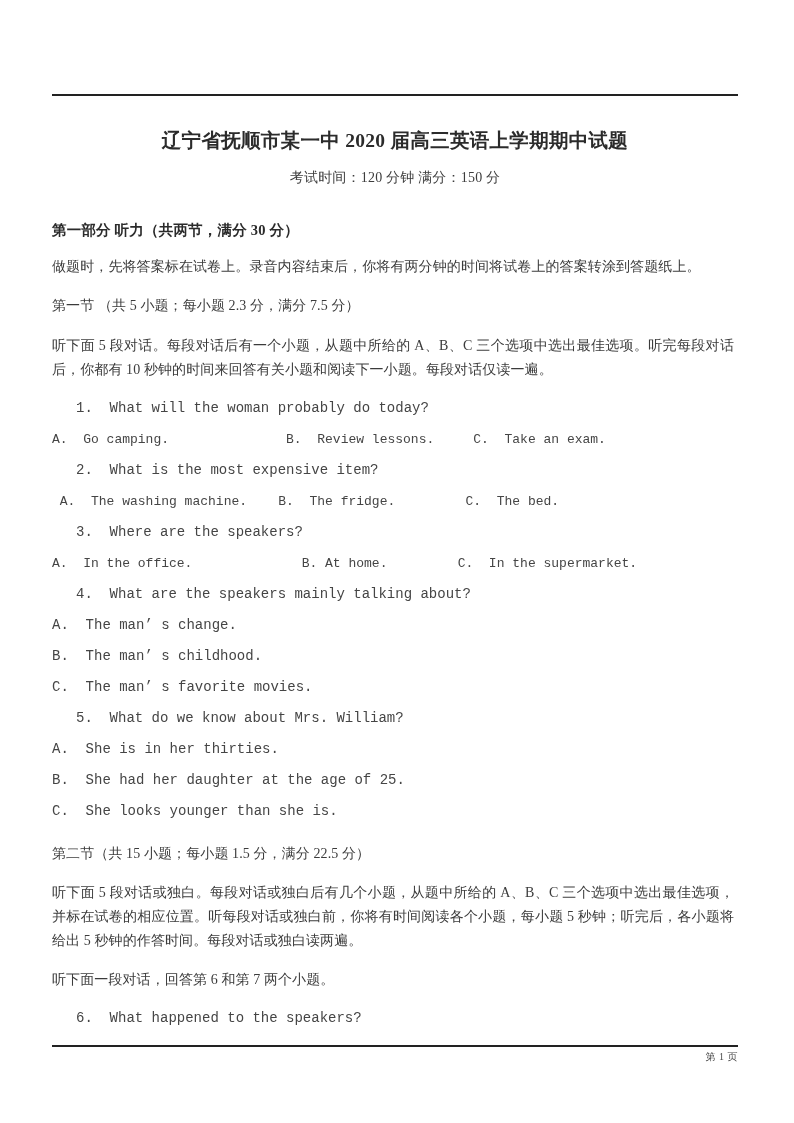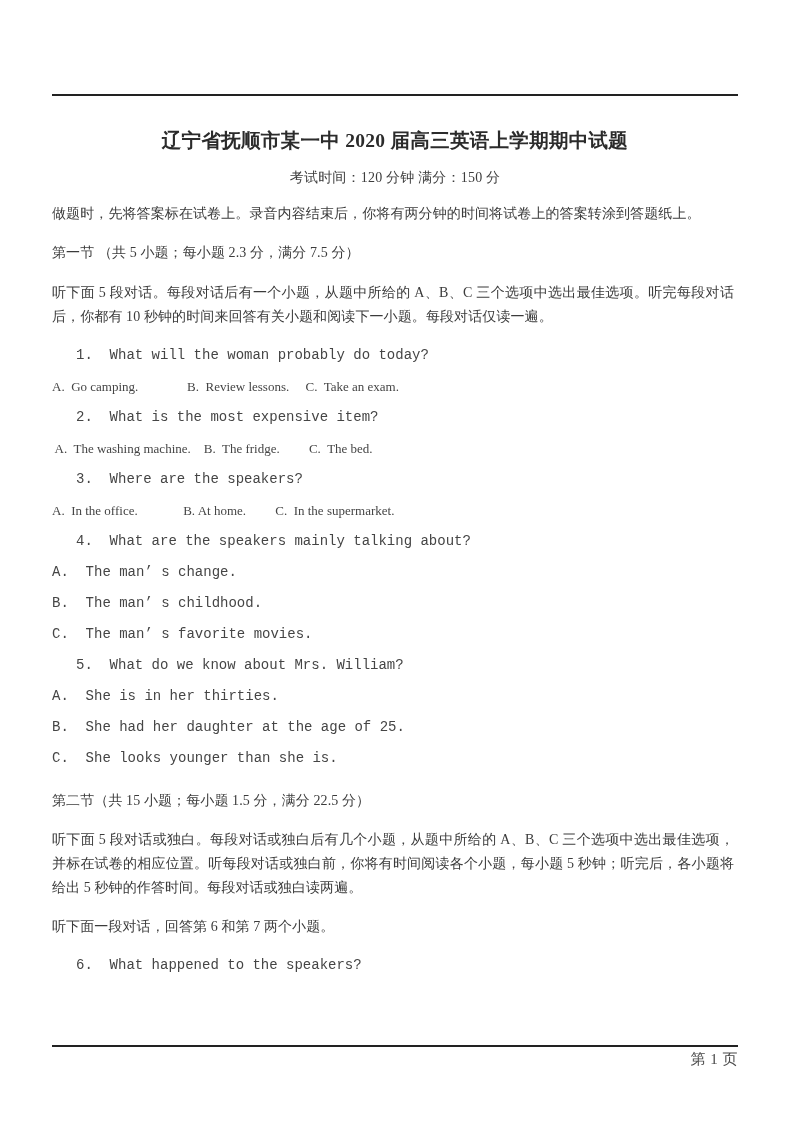--- a/index.html
+++ b/index.html
@@ -31,21 +31,21 @@
   }
   .rule-top { top: 94px; }
   .rule-bottom { top: 1045px; }
 
   .footer {
     position: absolute;
     top: 1050px;
     left: 52px;
     width: 686px;
     text-align: right;
-    font-size: 15px;
+    font-size: 10px;
     color: #4a4a4a;
     font-family: "Liberation Serif", "DejaVu Serif", serif;
     letter-spacing: .5px;
   }
 
   
   .content {
     position: absolute;
     left: 52px;
     top: 94px;
@@ -102,41 +102,42 @@
     font-size: 14px;
     line-height: 31px;
     color: #454545;
     white-space: pre;
     letter-spacing: 0px;
   }
   .q-line  { padding-left: 24px; }
   .opt-line { padding-left: 0px; }
 
   .opt-row {
-    font-family: Liberation Serif, serif;
+    font-family: Liberation Mono, monospace;
     font-size: 13px;
     line-height: 31px;
     color: #454545;
     white-space: pre;
   }
 </style>
 </head>
 <body>
 
 <div class="page">
 
   <div class="rule rule-top"></div>
   <div class="rule rule-bottom"></div>
   <div class="footer">第 1 页</div>
 
   <div class="content">
 
     <h1 class="doc-title">辽宁省抚顺市某一中 2020 届高三英语上学期期中试题</h1>
     <p class="doc-subtitle">考试时间：120 分钟     满分：150 分</p>
 
+    <p class="section-heading">第一部分 听力（共两节，满分 30 分）</p>
     <p class="cn-para">做题时，先将答案标在试卷上。录音内容结束后，你将有两分钟的时间将试卷上的答案转涂到答题纸上。</p>
 
     <p class="cn-line">第一节 （共 5 小题；每小题 2.3 分，满分 7.5 分）</p>
     <p class="cn-para">听下面 5 段对话。每段对话后有一个小题，从题中所给的 A、B、C 三个选项中选出最佳选项。听完每段对话后，你都有 10 秒钟的时间来回答有关小题和阅读下一小题。每段对话仅读一遍。</p>
 
     <div class="qa-block">
 
       <div class="q-line">1.  What will the woman probably do today?</div>
       <div class="opt-row">A.  Go camping.               B.  Review lessons.     C.  Take an exam.</div>
 

